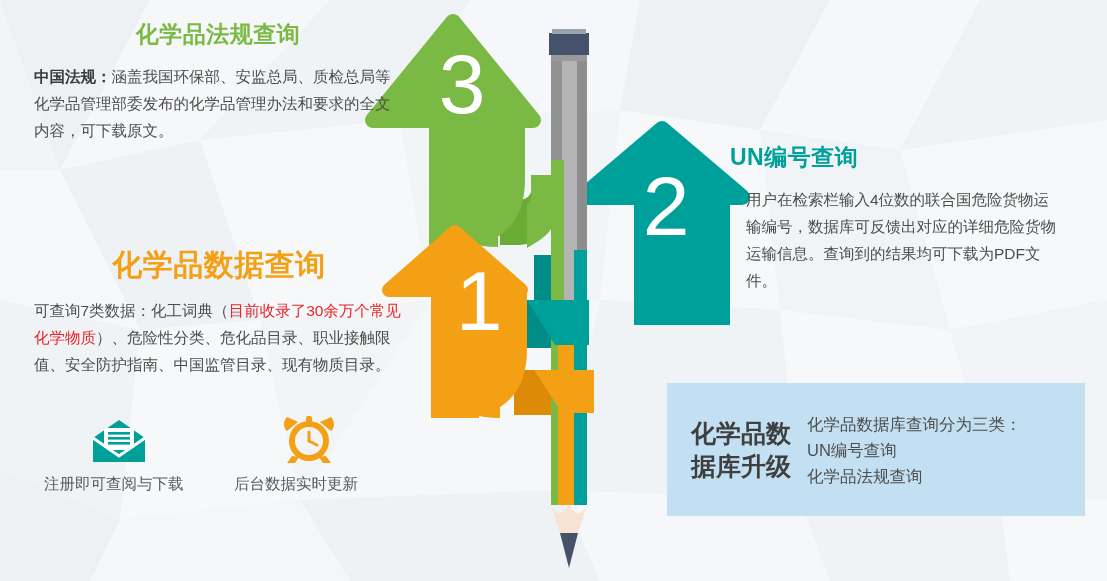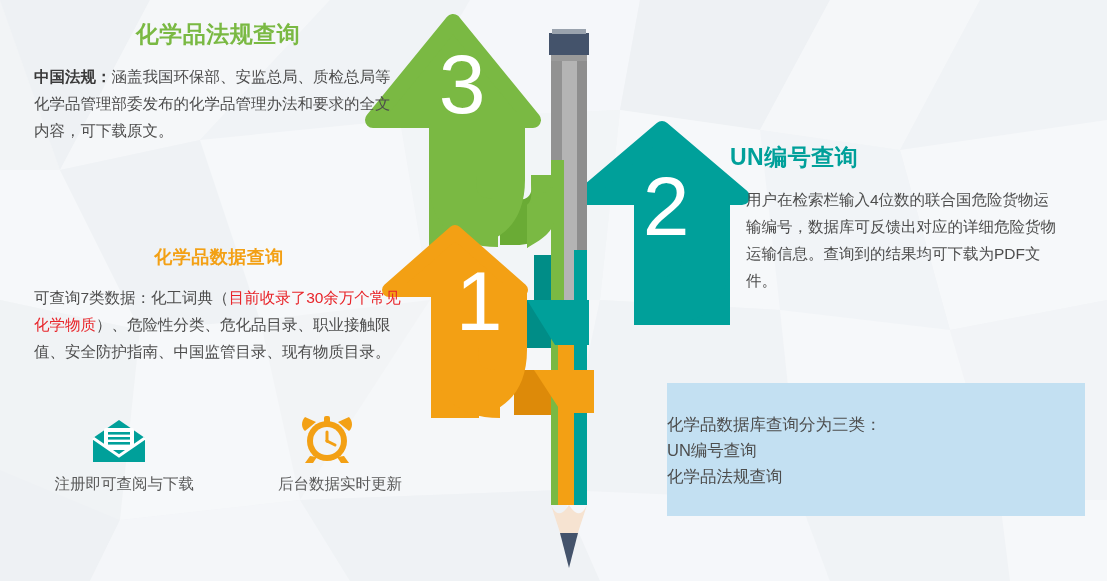--- a/index.html
+++ b/index.html
@@ -24,34 +24,34 @@
   }
   .body-txt b{color:#3a3a3a;font-weight:bold;}
   .hl-red{color:#e8252a;}
 
   
   #reg-panel{left:18px;top:22px;width:400px;}
   #reg-panel .sec-title{font-size:23px;color:#7ab943;text-align:center;}
 
   
   #data-panel{left:18px;top:248px;width:402px;}
-  #data-panel .sec-title{font-size:18px;color:#f3a014;text-align:center;}
+  #data-panel .sec-title{font-size:30px;color:#f3a014;text-align:center;}
 
   
   #un-panel{left:730px;top:145px;width:350px;}
   #un-panel .sec-title{font-size:23px;color:#00a09a;text-align:left;}
 
   
-  .feature{position:absolute;z-index:30;text-align:right;width:150px;}
+  .feature{position:absolute;z-index:30;text-align:left;width:150px;}
   .feature .ficon{height:56px;display:flex;align-items:flex-end;justify-content:center;}
   .feature .flabel{
     margin-top:10px;font-size:15.5px;color:#5a5a5a;white-space:nowrap;
   }
   #feat-0{left:44px;top:408px;}
-  #feat-1{left:252px;top:408px;}
+  #feat-1{left:234px;top:408px;}
 
   
   #upgrade-card{
     position:absolute;left:667px;top:383px;width:418px;height:133px;
     background:#c3e0f2;z-index:30;display:flex;align-items:center;
   }
   #upgrade-card .uc-head{
     font-size:25px;font-weight:bold;color:#3f3f3f;line-height:33px;
     margin-left:24px;width:116px;flex:none;
   }
@@ -252,20 +252,24 @@
         <g stroke="#f3a014" stroke-width="3" stroke-linecap="round">
           <line x1="28" y1="27" x2="28" y2="18"></line>
           <line x1="28" y1="27" x2="36" y2="31"></line>
         </g>
       </svg>
     </div>
     <div class="flabel">后台数据实时更新</div>
   </div>
 
   <div id="upgrade-card">
+    <div class="uc-head">
+      <div>化学品数</div>
+      <div>据库升级</div>
+    </div>
     <div class="uc-list">
       <div>化学品数据库查询分为三类：</div>
       <div>UN编号查询</div>
       <div>化学品法规查询</div>
     </div>
   </div>
 
 </div>
 
 </body></html>

